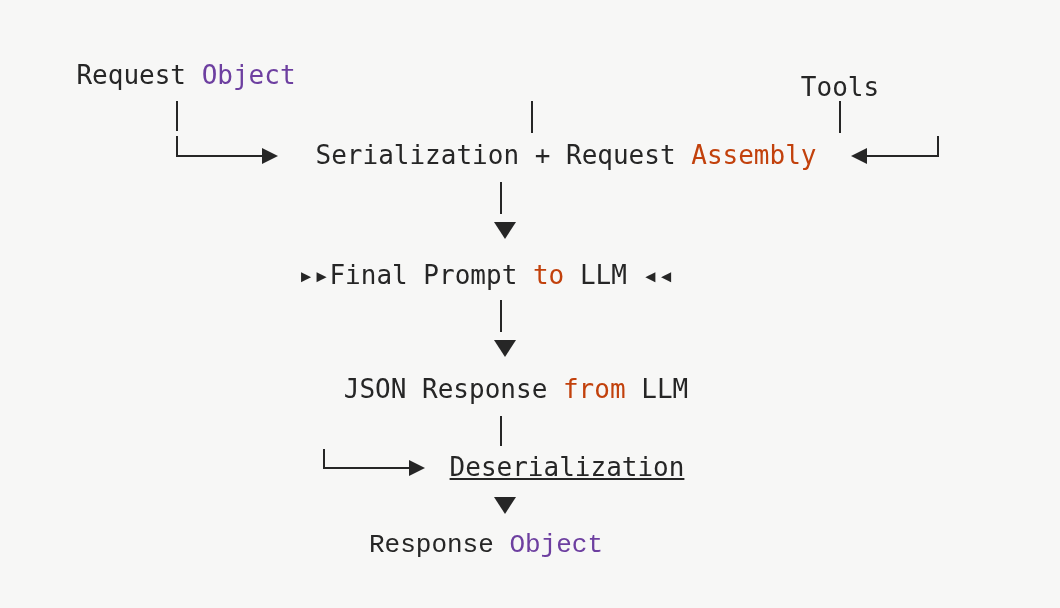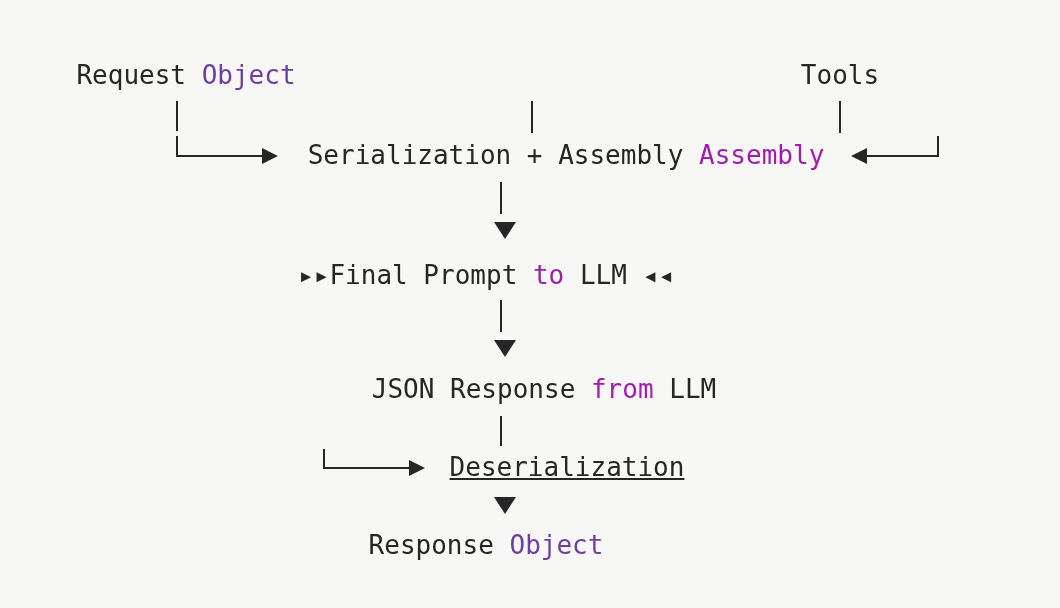--- a/index.html
+++ b/index.html
@@ -24,21 +24,21 @@
     position: absolute;
     white-space: pre;
     font-size: 26px;
     line-height: 1;
     color: #262626;
     letter-spacing: 0px;
     transform: translateX(-50%);
     text-align: center;
   }
   .tok-purple { color: #6d3fa0; }
-  .tok-magenta { color: #a21caf; }
+  .tok-magenta { color: #c2410c; }
   .tok-dark { color: #262626; }
 
   
   .vline {
     position: absolute;
     width: 2px;
     background: #262626;
   }
   .hline {
     position: absolute;
@@ -77,50 +77,50 @@
   }
 </style>
 </head>
 <body>
 
 <div id="diagram">
 
   <div class="node" style="left:170px; top:62px;"><span class="tok-dark">Request </span><span class="tok-purple">Object</span></div>
 
 
-  <div class="node" style="left:824px; top:62px;"><span class="tok-dark">Tools</span></div>
+  <div class="node" style="left:824px; top:74px;"><span class="tok-dark">Tools</span></div>
 
   <div class="vline" style="left:160px; top:101px; height:30px;"></div>
   <div class="vline" style="left:160px; top:136px; height:21px;"></div>
   <div class="hline" style="left:160px; top:155px; width:88px;"></div>
   <div class="arrow-right" style="left:246px; top:148px;"></div>
 
   <div class="vline" style="left:515px; top:101px; height:32px;"></div>
 
   <div class="vline" style="left:823px; top:101px; height:32px;"></div>
   <div class="vline" style="left:921px; top:136px; height:21px;"></div>
   <div class="hline" style="left:851px; top:155px; width:72px;"></div>
   <div class="arrow-left" style="left:835px; top:148px;"></div>
 
-  <div class="node" style="left:550px; top:142px;"><span class="tok-dark">Serialization + Assembly </span><span class="tok-magenta">Assembly</span></div>
+  <div class="node" style="left:550px; top:142px;"><span class="tok-dark">Serialization + Request </span><span class="tok-magenta">Assembly</span></div>
 
   <div class="vline" style="left:484px; top:182px; height:32px;"></div>
   <div class="arrow-down" style="left:489px; top:222px;"></div>
 
   <div class="node" style="left:470px; top:262px;"><span class="marker">▸▸</span><span class="tok-dark">Final Prompt </span><span class="tok-magenta">to</span><span class="tok-dark"> LLM </span><span class="marker">◂◂</span></div>
 
   <div class="vline" style="left:484px; top:300px; height:32px;"></div>
   <div class="arrow-down" style="left:489px; top:340px;"></div>
 
-  <div class="node" style="left:528px; top:376px;"><span class="tok-dark">JSON Response </span><span class="tok-magenta">from</span><span class="tok-dark"> LLM</span></div>
+  <div class="node" style="left:500px; top:376px;"><span class="tok-dark">JSON Response </span><span class="tok-magenta">from</span><span class="tok-dark"> LLM</span></div>
 
   <div class="vline" style="left:484px; top:416px; height:30px;"></div>
   <div class="vline" style="left:307px; top:449px; height:20px;"></div>
   <div class="hline" style="left:307px; top:467px; width:88px;"></div>
   <div class="arrow-right" style="left:393px; top:460px;"></div>
 
   <div class="node" style="left:551px; top:454px;text-decoration:underline;"><span class="tok-dark">Deserialization</span></div>
 
   <div class="arrow-down" style="left:489px; top:497px;"></div>
 
-  <div class="node" style="left:470px; top:532px;"><span class="tok-dark">Response </span><span class="tok-purple">Object</span></div>
+  <div class="node" style="left:470px; top:532px;font-family:Liberation Mono, monospace;"><span class="tok-dark">Response </span><span class="tok-purple">Object</span></div>
 
 </div>
 
 </body></html>

